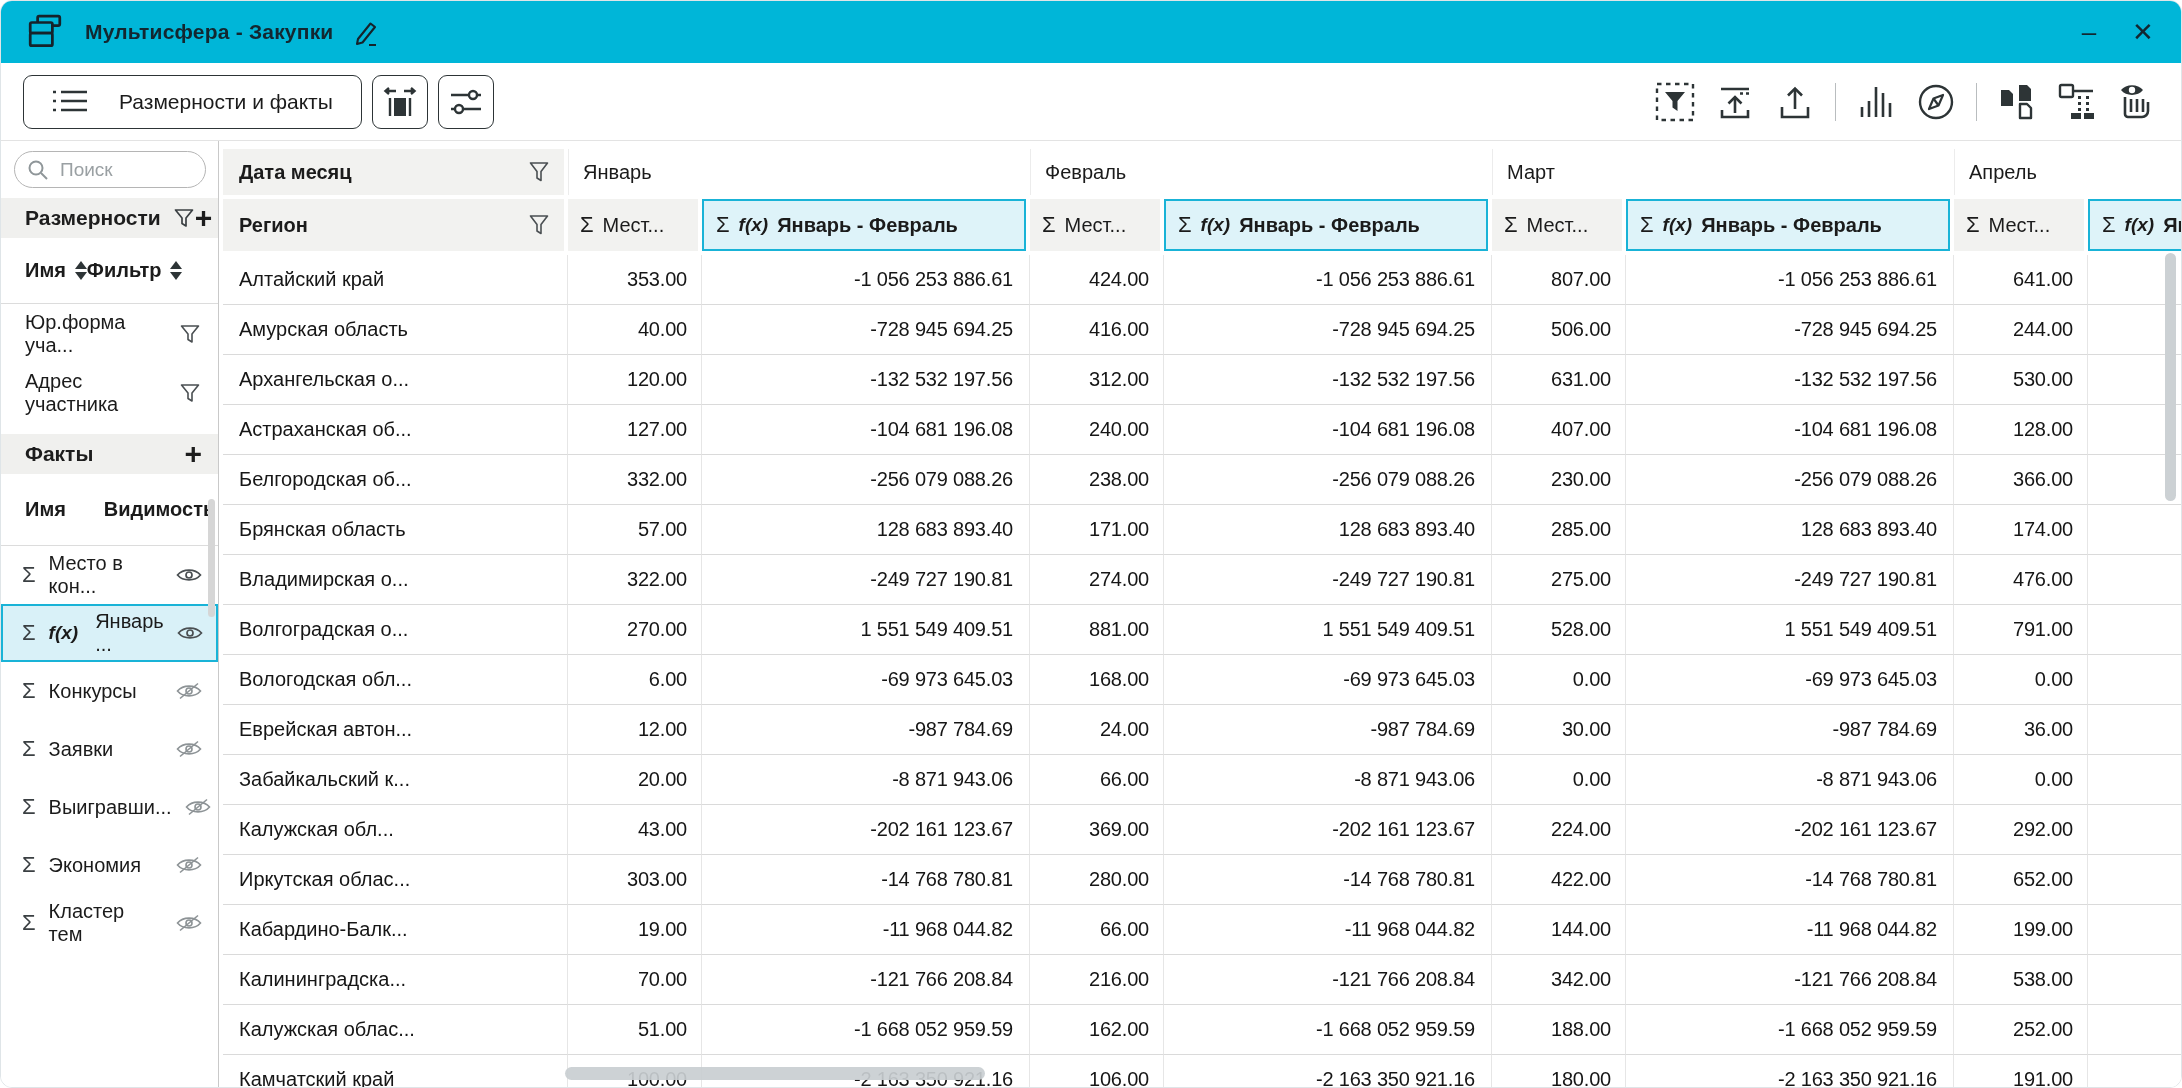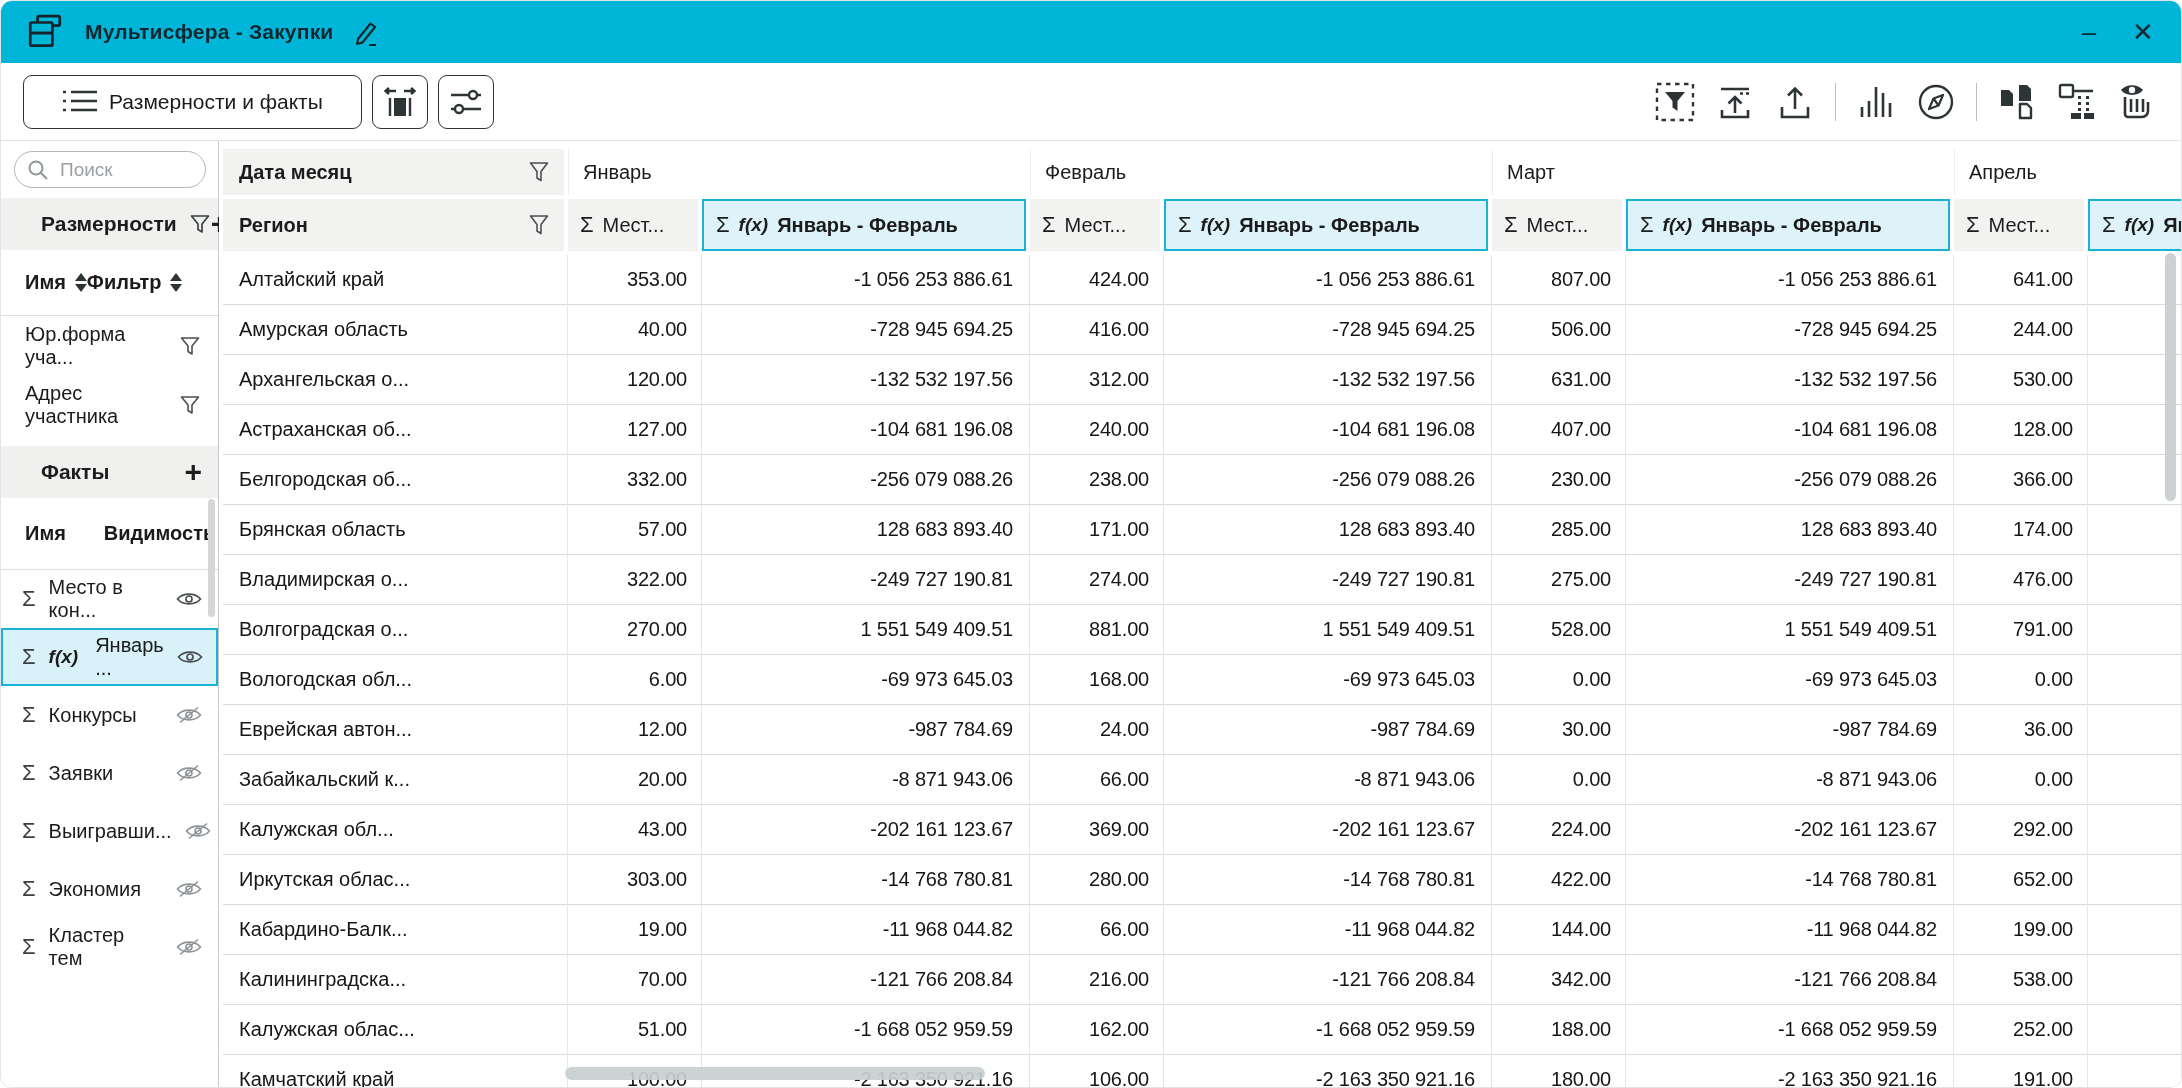--- a/index.html
+++ b/index.html
@@ -13,40 +13,40 @@
   .app-icon { margin-right:22px; display:flex; }
   .title { font-size:21px; font-weight:600; color:#132730; letter-spacing:.2px; }
   .edit-ic { margin-left:18px; display:flex; cursor:pointer; }
   .win-controls { margin-left:auto; display:flex; align-items:center; gap:14px; }
   .win-btn { width:40px; height:40px; display:flex; align-items:center; justify-content:center;
              font-size:26px; color:#132730; cursor:pointer; line-height:1; }
 
   
   .toolbar { height:78px; display:flex; align-items:center; padding:0 20px 0 22px; border-bottom:1px solid #e3e3e3; background:#fff; }
   .fields-btn { height:54px; border:1.7px solid #2d3436; border-radius:9px; display:flex; align-items:center;
-                gap:11px; padding:0 38px; font-size:21px; background:#fff; cursor:pointer; white-space:nowrap; }
+                gap:31px; padding:0 28px; font-size:21px; background:#fff; cursor:pointer; white-space:nowrap; }
   .sq-btn { width:56px; height:54px; border:1.7px solid #2d3436; border-radius:9px; margin-left:10px;
             display:flex; align-items:center; justify-content:center; background:#fff; cursor:pointer; }
   .tb-right { margin-left:auto; display:flex; align-items:center; gap:12px; }
   .tb-icon { width:48px; height:48px; display:flex; align-items:center; justify-content:center; cursor:pointer; }
   .tb-sep { width:1px; height:38px; background:#b9bdbf; margin:0 4px; }
 
   
   .app-body { display:flex; height:948px; }
   .sidebar { width:218px; flex-shrink:0; border-right:1px solid #c9c9c9; position:relative; background:#fff; }
   .main { flex:1; position:relative; overflow:hidden; background:#fff; padding:8px 0 0 4px; }
 
   
   .search-wrap { padding:10px 12px 0 13px; }
   .search { height:37px; border:1.5px solid #b5b5b5; border-radius:19px; display:flex; align-items:center;
             padding:0 12px; gap:9px; background:#fff; }
   .search input { border:none; outline:none; font-size:19px; width:100%; background:transparent;
                   font-family:inherit; color:#333; }
   .search input::placeholder { color:#9aa0a3; }
-  .band { height:52px; background:#f0f0ee; display:flex; align-items:center; padding:0 16px 0 40px; }
+  .band { height:40px; background:#f0f0ee; display:flex; align-items:center; padding:0 16px 0 24px; }
   .band.dims { margin-top:10px; }
   .band-title { font-weight:700; font-size:21px; color:#1d1d1d; }
   .band-funnel { margin-left:12px; display:flex; cursor:pointer; }
   .plus-btn { margin-left:auto; font-size:30px; font-weight:600; color:#1d1d1d; cursor:pointer; line-height:1; }
   .cols { display:flex; align-items:center; padding:0 24px; border-bottom:1px solid #dcdcdc; }
   .cols-dims { height:66px; }
   .cols-facts { height:72px; }
   .col-lab { font-weight:700; font-size:20px; cursor:pointer; display:flex; align-items:center; }
   .sort { display:flex; flex-direction:column; margin-left:9px; }
   .tri-up { width:0; height:0; border-left:6px solid transparent; border-right:6px solid transparent;

